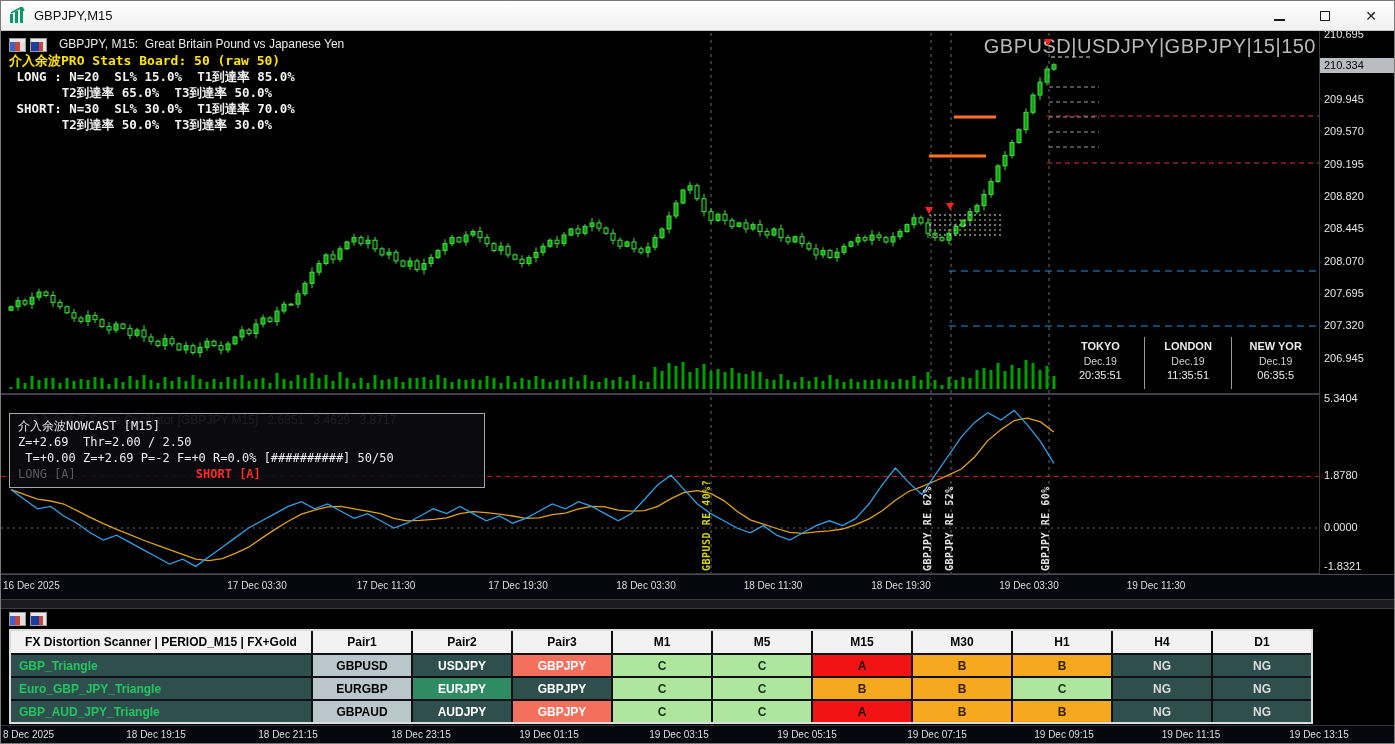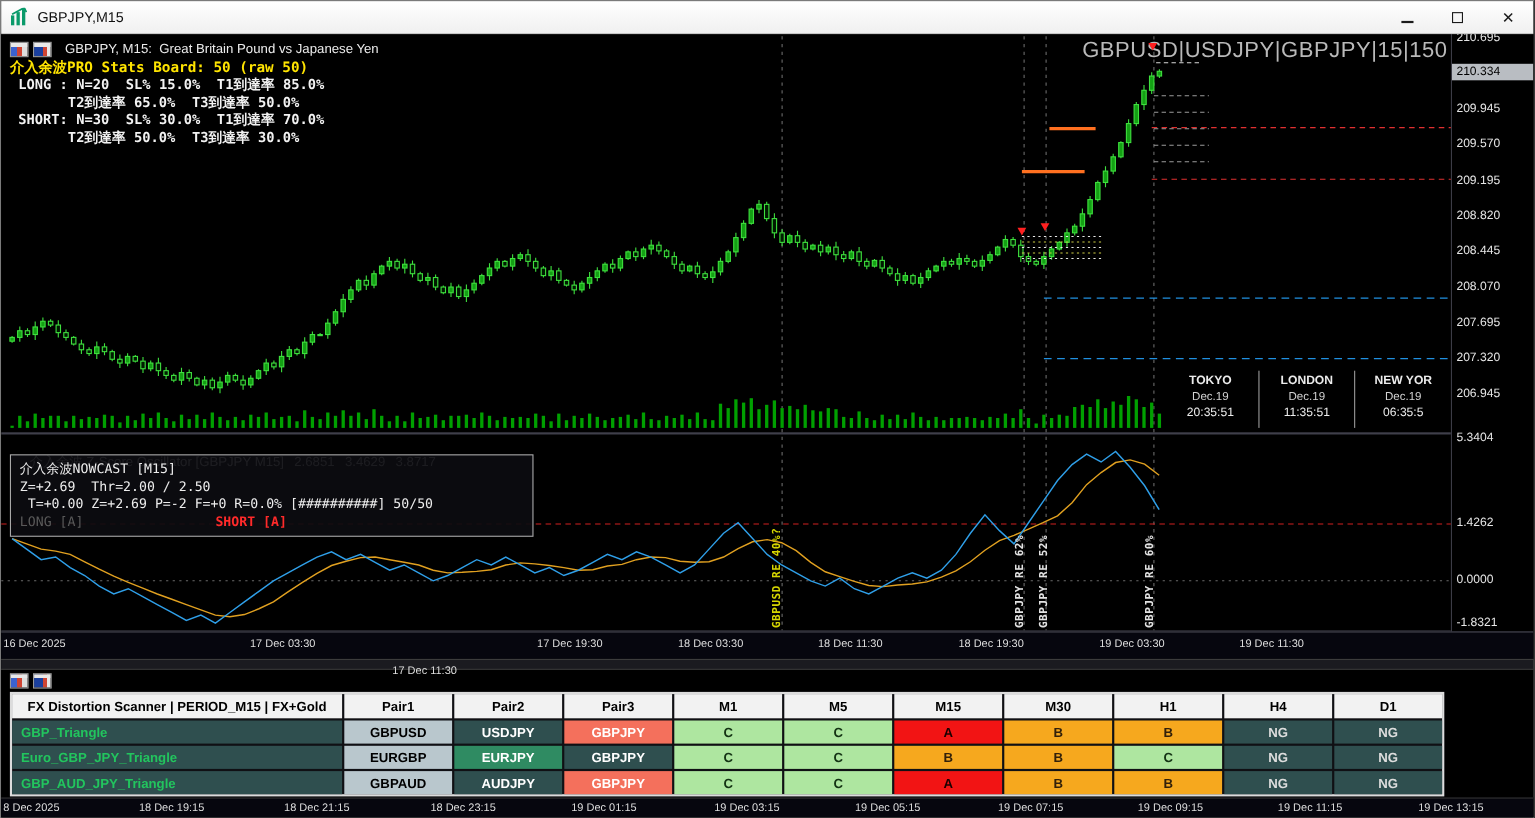--- a/index.html
+++ b/index.html
@@ -718,26 +718,26 @@
       <span class="axis-label" style="top: 124px;">209.570</span>
       <span class="axis-label" style="top: 157px;">209.195</span>
       <span class="axis-label" style="top: 189px;">208.820</span>
       <span class="axis-label" style="top: 221px;">208.445</span>
       <span class="axis-label" style="top: 254px;">208.070</span>
       <span class="axis-label" style="top: 286px;">207.695</span>
       <span class="axis-label" style="top: 318px;">207.320</span>
       <span class="axis-label" style="top: 351px;">206.945</span>
       <div id="current-price-tag" style="top: 57px;">210.334</div>
       <span class="axis-label" style="top: 391px;">5.3404</span>
-      <span class="axis-label" style="top: 468px;">1.4262</span>
+      <span class="axis-label" style="top: 468px;">1.8780</span>
       <span class="axis-label" style="top: 520px;">0.0000</span>
       <span class="axis-label" style="top: 559px;">-1.8321</span>
       <span class="time-label" style="left: 2px; top: 579px;">16 Dec 2025</span>
       <span class="time-label centered" style="left: 256px; top: 579px;">17 Dec 03:30</span>
-      <span class="time-label centered" style="left: 385px; top: 579px; margin-top: 25px;">17 Dec 11:30</span>
+      <span class="time-label centered" style="left: 385px; top: 579px;">17 Dec 11:30</span>
       <span class="time-label centered" style="left: 517px; top: 579px;">17 Dec 19:30</span>
       <span class="time-label centered" style="left: 645px; top: 579px;">18 Dec 03:30</span>
       <span class="time-label centered" style="left: 772px; top: 579px;">18 Dec 11:30</span>
       <span class="time-label centered" style="left: 900px; top: 579px;">18 Dec 19:30</span>
       <span class="time-label centered" style="left: 1028px; top: 579px;">19 Dec 03:30</span>
       <span class="time-label centered" style="left: 1155px; top: 579px;">19 Dec 11:30</span>
       <span class="time-label" style="left: 2px; top: 728px;">8 Dec 2025</span>
       <span class="time-label centered" style="left: 155px; top: 728px;">18 Dec 19:15</span>
       <span class="time-label centered" style="left: 287px; top: 728px;">18 Dec 21:15</span>
       <span class="time-label centered" style="left: 420px; top: 728px;">18 Dec 23:15</span>

